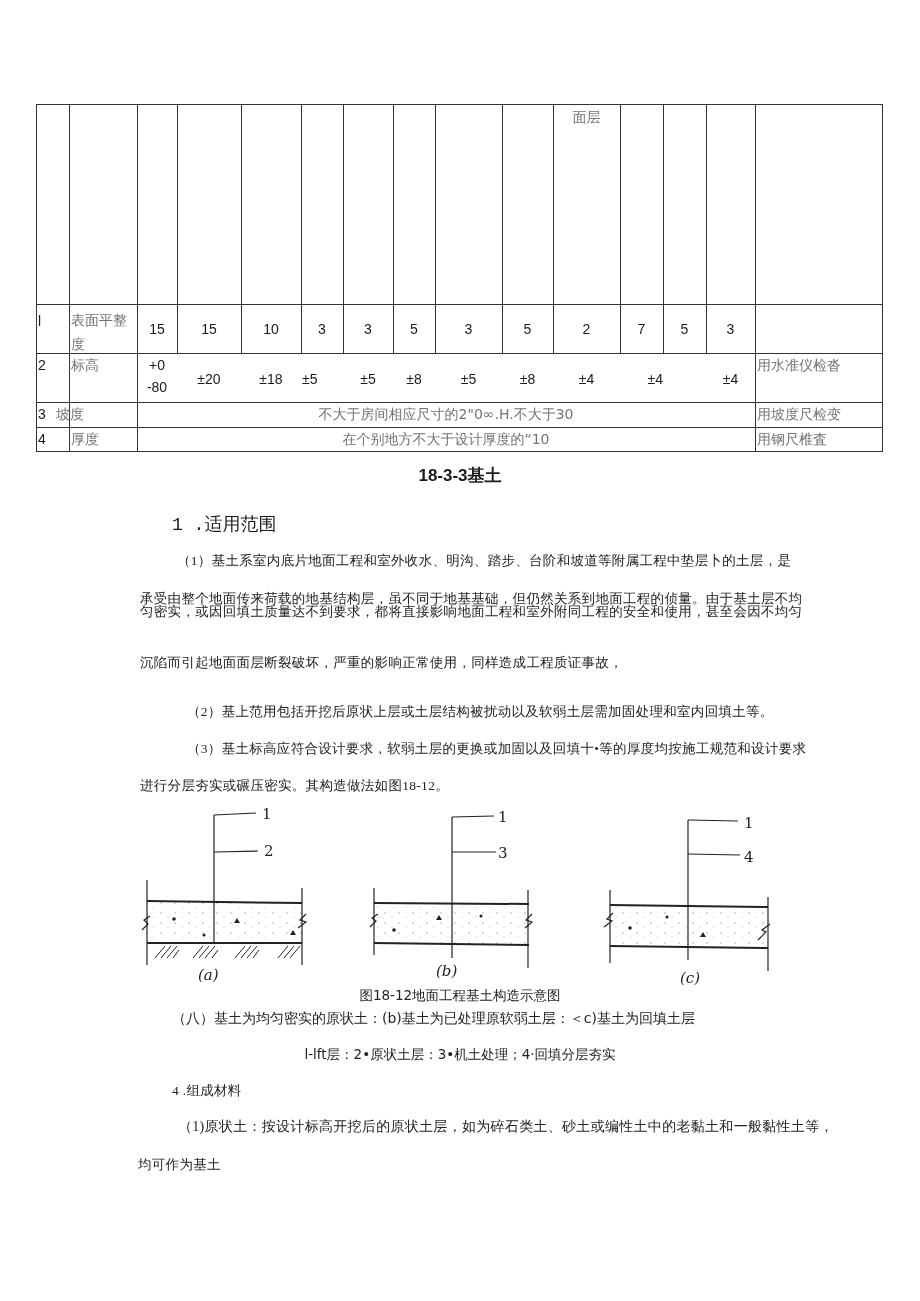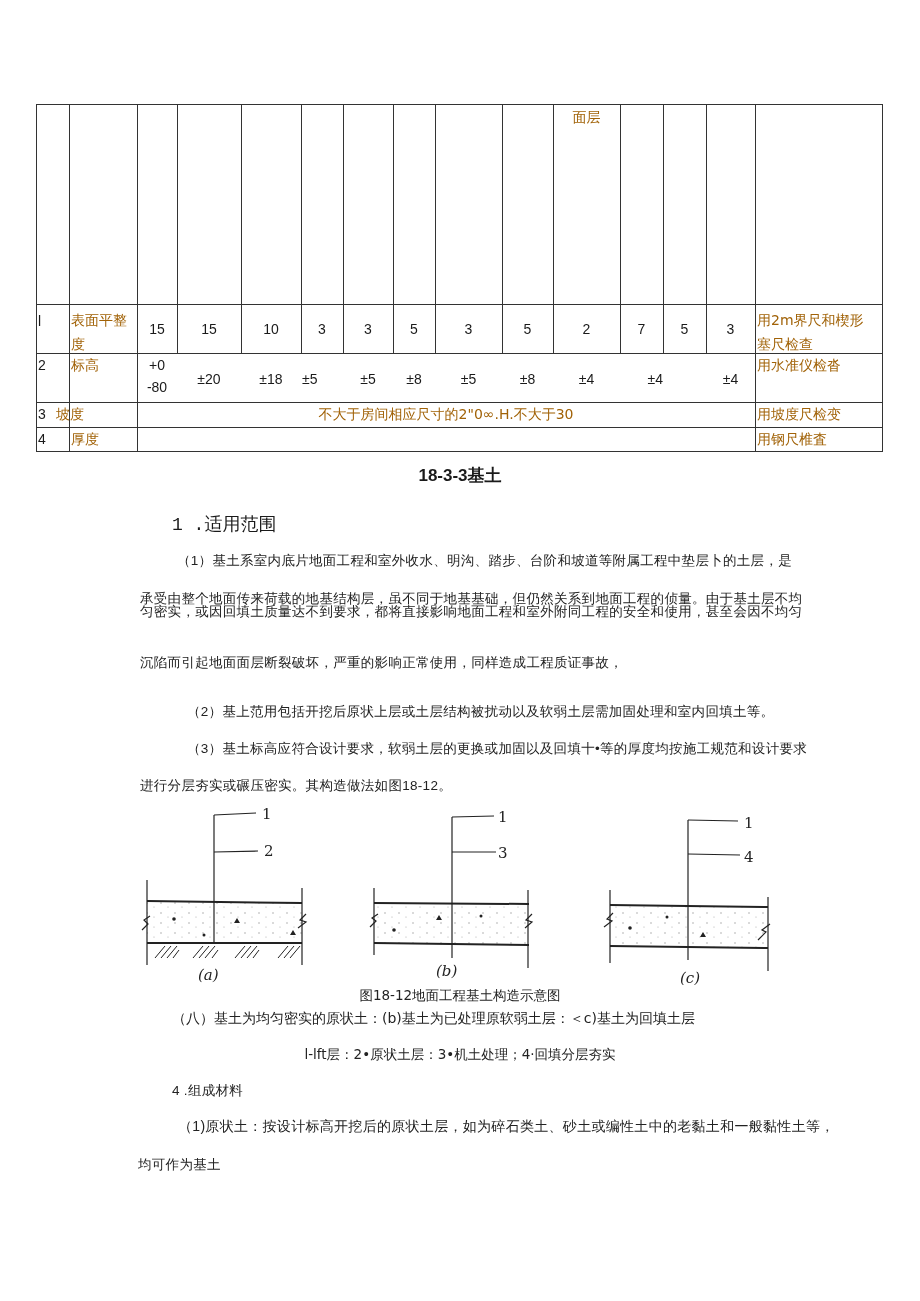--- a/index.html
+++ b/index.html
@@ -5,25 +5,25 @@
   html, body { margin:0; padding:0; background:#ffffff; }
   body { width:920px; height:1301px; position:relative; overflow:hidden;
          font-family:"DejaVu Serif","Liberation Serif",serif; color:#1a1a1a; }
 
   
   .tbl { position:absolute; left:36px; top:104px; width:847px; height:348px; }
   .vline { position:absolute; top:0; width:1px; background:#333; }
   .hline { position:absolute; left:0; height:1px; background:#333; }
   .cell { position:absolute; font-size:14px; line-height:22px; }
   .num { font-family:"Liberation Sans","DejaVu Sans",sans-serif; font-size:14px; text-align:center; }
-  .cjk { font-family:"DejaVu Sans","Liberation Sans",sans-serif; font-size:14px; color:#a16207; }
+  .cjk { font-family:"DejaVu Sans","Liberation Sans",sans-serif; font-size:14px; color:#737373; }
 
   .heading { position:absolute; font-family:"Liberation Sans","DejaVu Sans",sans-serif; font-weight:bold; font-size:17px; }
   .sub { position:absolute; font-family:Liberation Mono, monospace; font-size:18px; }
-  .para { position:absolute; font-family:Liberation Sans, sans-serif; font-size:13.5px; color:#222; white-space:nowrap; letter-spacing:0.3px; }
+  .para { position:absolute; font-family:Liberation Serif, serif; font-size:13.5px; color:#222; white-space:nowrap; letter-spacing:0.3px; }
 
   .fig { position:absolute; }
   .caption { position:absolute; font-family:"DejaVu Sans","Liberation Sans",sans-serif; font-size:13.5px; color:#222; white-space:nowrap; }
 </style>
 </head>
 <body>
 
 <div class="tbl">
 
   <div class="vline" style="left:0;height:348px"></div>
@@ -62,24 +62,20 @@
   <div class="cell num" style="left:205px;width:60px;top:214px">10</div>
   <div class="cell num" style="left:265px;width:42px;top:214px">3</div>
   <div class="cell num" style="left:307px;width:50px;top:214px">3</div>
   <div class="cell num" style="left:357px;width:42px;top:214px">5</div>
   <div class="cell num" style="left:399px;width:67px;top:214px">3</div>
   <div class="cell num" style="left:466px;width:51px;top:214px">5</div>
   <div class="cell num" style="left:517px;width:67px;top:214px">2</div>
   <div class="cell num" style="left:584px;width:43px;top:214px">7</div>
   <div class="cell num" style="left:627px;width:43px;top:214px">5</div>
   <div class="cell num" style="left:670px;width:49px;top:214px">3</div>
-  <div class="cell cjk" style="left:721px;top:204px;width:125px;line-height:24px">
-    <div>用2m界尺和楔形</div>
-    <div>塞尺检查</div>
-  </div>
 
   <div class="cell num" style="left:2px;top:250px;text-align:left">2</div>
   <div class="cell cjk" style="left:35px;top:250px">标高</div>
   <div class="cell num" style="left:101px;width:40px;top:250px">
     <div>+0</div>
     <div>-80</div>
   </div>
   <div class="cell num" style="left:141px;width:64px;top:264px">±20</div>
   <div class="cell num" style="left:205px;width:60px;top:264px">±18</div>
   <div class="cell num" style="left:266px;top:264px;text-align:left">±5</div>
@@ -93,20 +89,21 @@
   <div class="cell num" style="left:670px;width:49px;top:264px">±4</div>
   <div class="cell cjk" style="left:721px;top:250px">用水准仪检沓</div>
 
   <div class="cell num" style="left:2px;top:299px;text-align:left">3</div>
   <div class="cell cjk" style="left:20px;top:299px">坡度</div>
   <div class="cell cjk" style="left:101px;width:618px;top:299px;text-align:center">不大于房间相应尺寸的2"0∞.H.不大于30</div>
   <div class="cell cjk" style="left:721px;top:299px">用坡度尺检变</div>
 
   <div class="cell num" style="left:2px;top:324px;text-align:left">4</div>
   <div class="cell cjk" style="left:35px;top:324px">厚度</div>
+  <div class="cell cjk" style="left:101px;width:618px;top:324px;text-align:center">在个别地方不大于设计厚度的“10</div>
   <div class="cell cjk" style="left:721px;top:324px">用钢尺椎査</div>
 </div>
 
 <div class="heading" style="left:0;width:920px;top:464px;text-align:center">18-3-3基土</div>
 
 <div class="sub" style="left:172px;top:512px">1 .适用范围</div>
 
 <div class="para" style="left:177px;top:552px">（1）基土系室内底片地面工程和室外收水、明沟、踏步、台阶和坡道等附属工程中垫层卜的土层，是</div>
 <div class="para" style="left:140px;top:590px">承受由整个地面传来荷载的地基结构层，虽不同于地基基础，但仍然关系到地面工程的侦量。由于基土层不均</div>
 <div class="para" style="left:140px;top:603px">匀密实，或因回填土质量达不到要求，都将直接影响地面工程和室外附同工程的安全和使用，甚至会因不均匀</div>

